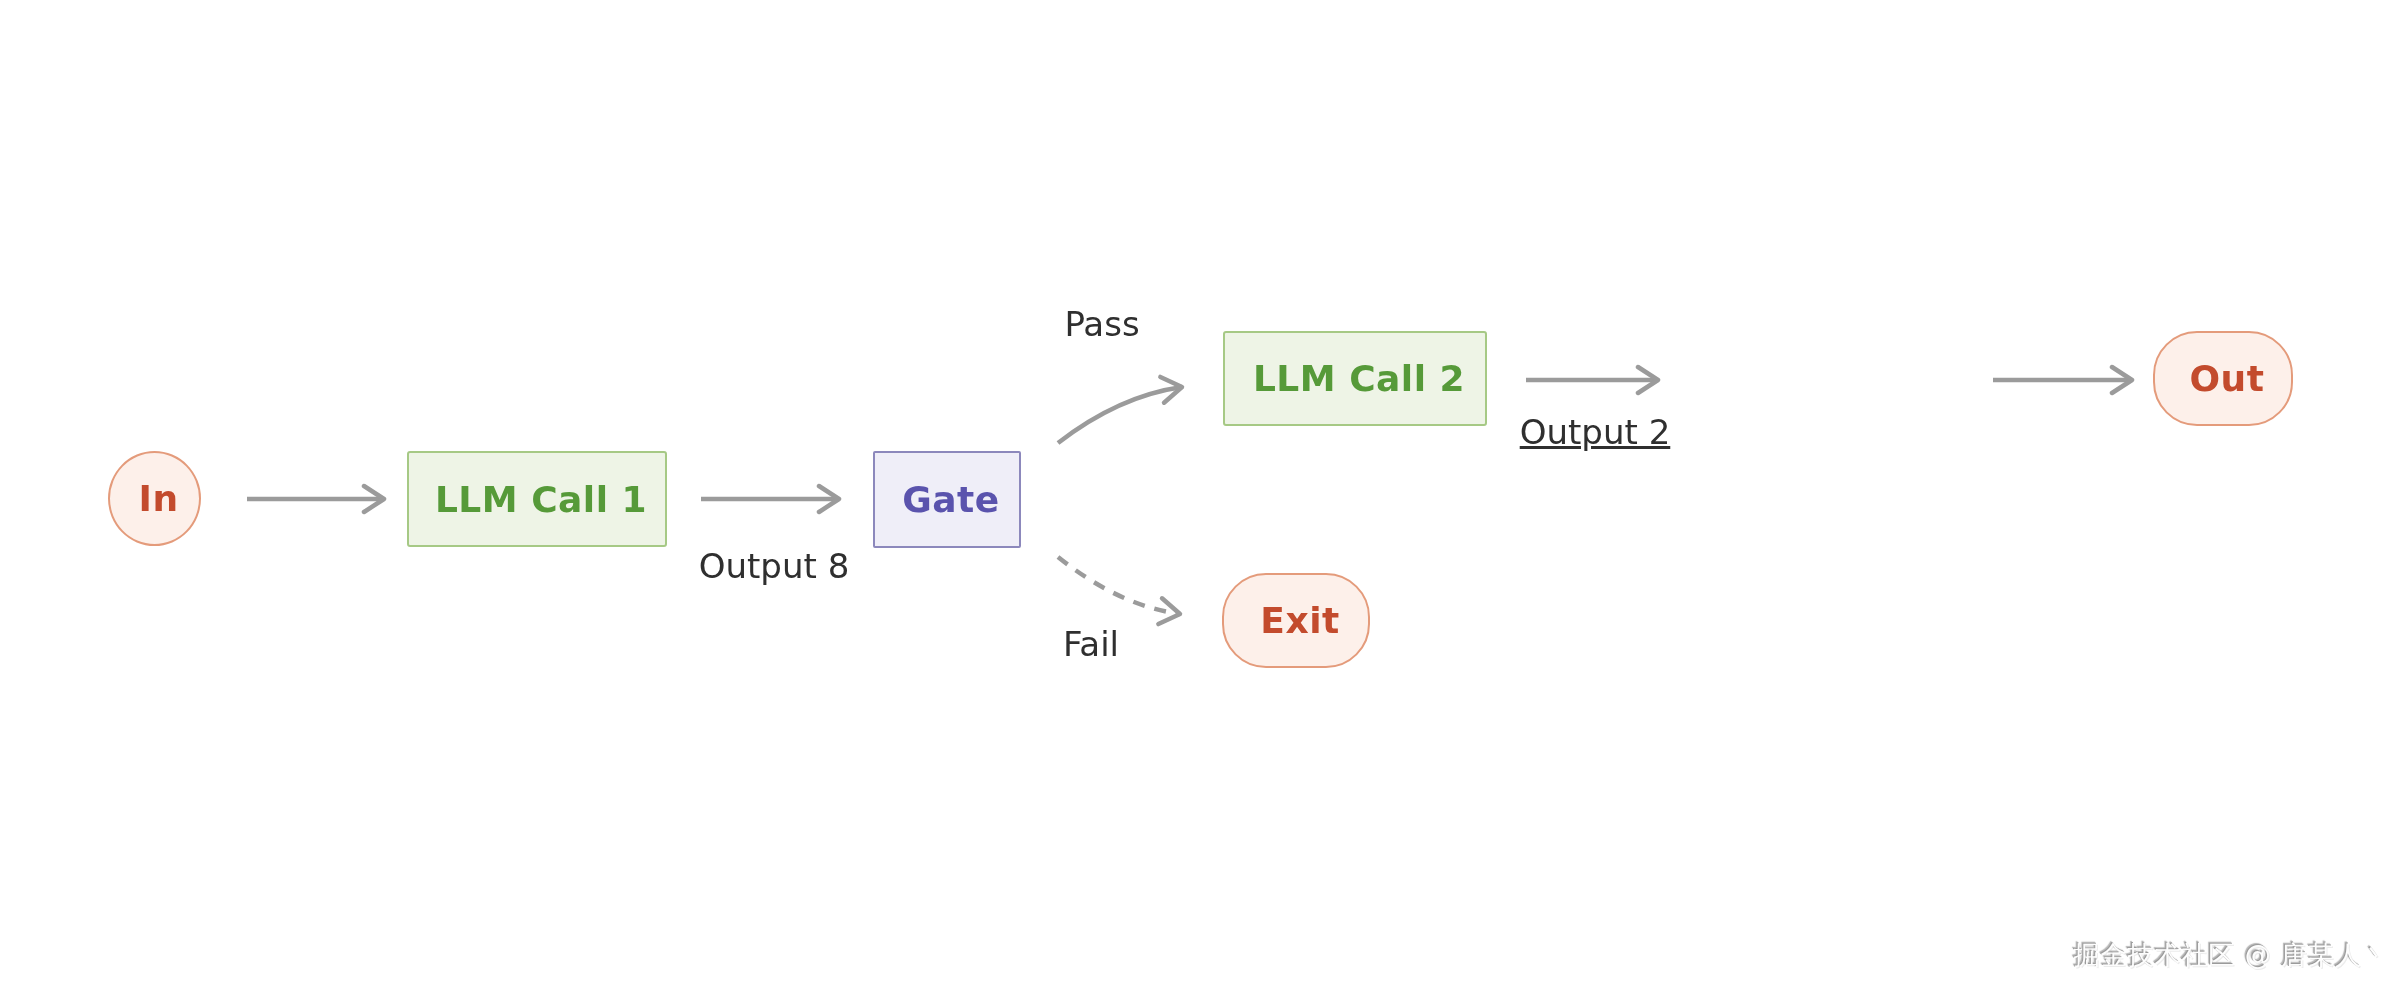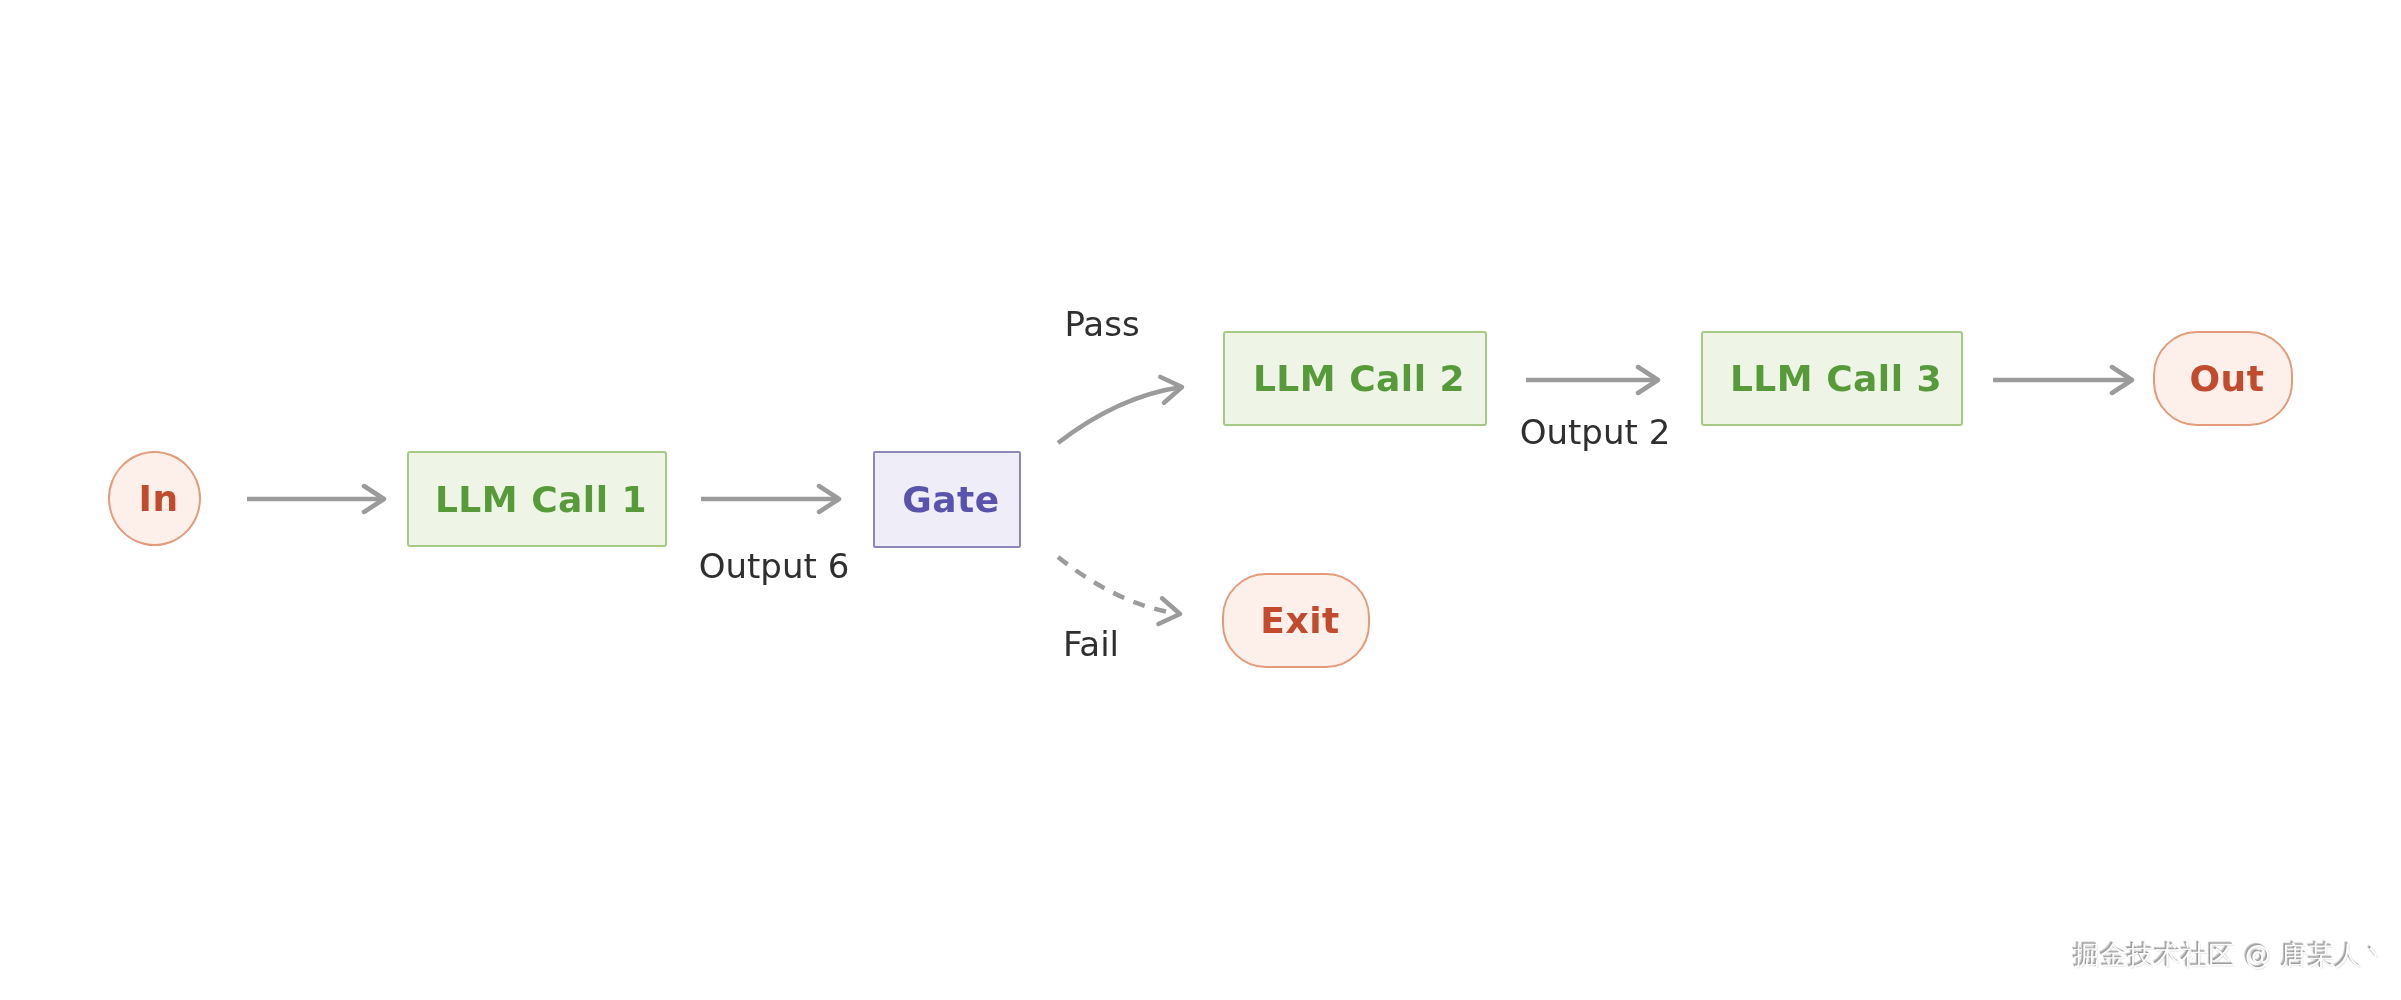--- a/index.html
+++ b/index.html
@@ -119,35 +119,32 @@
   </div>
 
   <div class="node gate" style="left:873px; top:451px; width:148px; height:97px;">
     <span>Gate</span>
   </div>
 
   <div class="node process" style="left:1223px; top:331px; width:264px; height:95px;">
     <span>LLM Call 2</span>
   </div>
 
-  <div class="node process" style="left:1701px; top:331px; width:262px; height:95px;">
-    <span>LLM Call 3</span>
-  </div>
 
   <div class="node terminal pill" style="left:1222px; top:573px; width:148px; height:95px;">
     <span>Exit</span>
   </div>
 
   <div class="node terminal pill" style="left:2153px; top:331px; width:140px; height:95px;">
     <span>Out</span>
   </div>
 
-  <div class="edge-label" style="left:674px; top:546px; width:200px;">Output 6</div>
+  <div class="edge-label" style="left:674px; top:546px; width:200px;">Output 8</div>
 
   <div class="edge-label" style="left:1032px; top:304px; width:140px;">Pass</div>
 
-  <div class="edge-label" style="left:1495px; top:412px; width:200px;">Output 2</div>
+  <div class="edge-label" style="left:1495px; top:412px; width:200px;text-decoration:underline;">Output 2</div>
 
   <div class="edge-label" style="left:1021px; top:624px; width:140px;">Fail</div>
 
   <div class="watermark">掘金技术社区 @ 唐某人丶</div>
 
 </div>
 
 </body></html>

